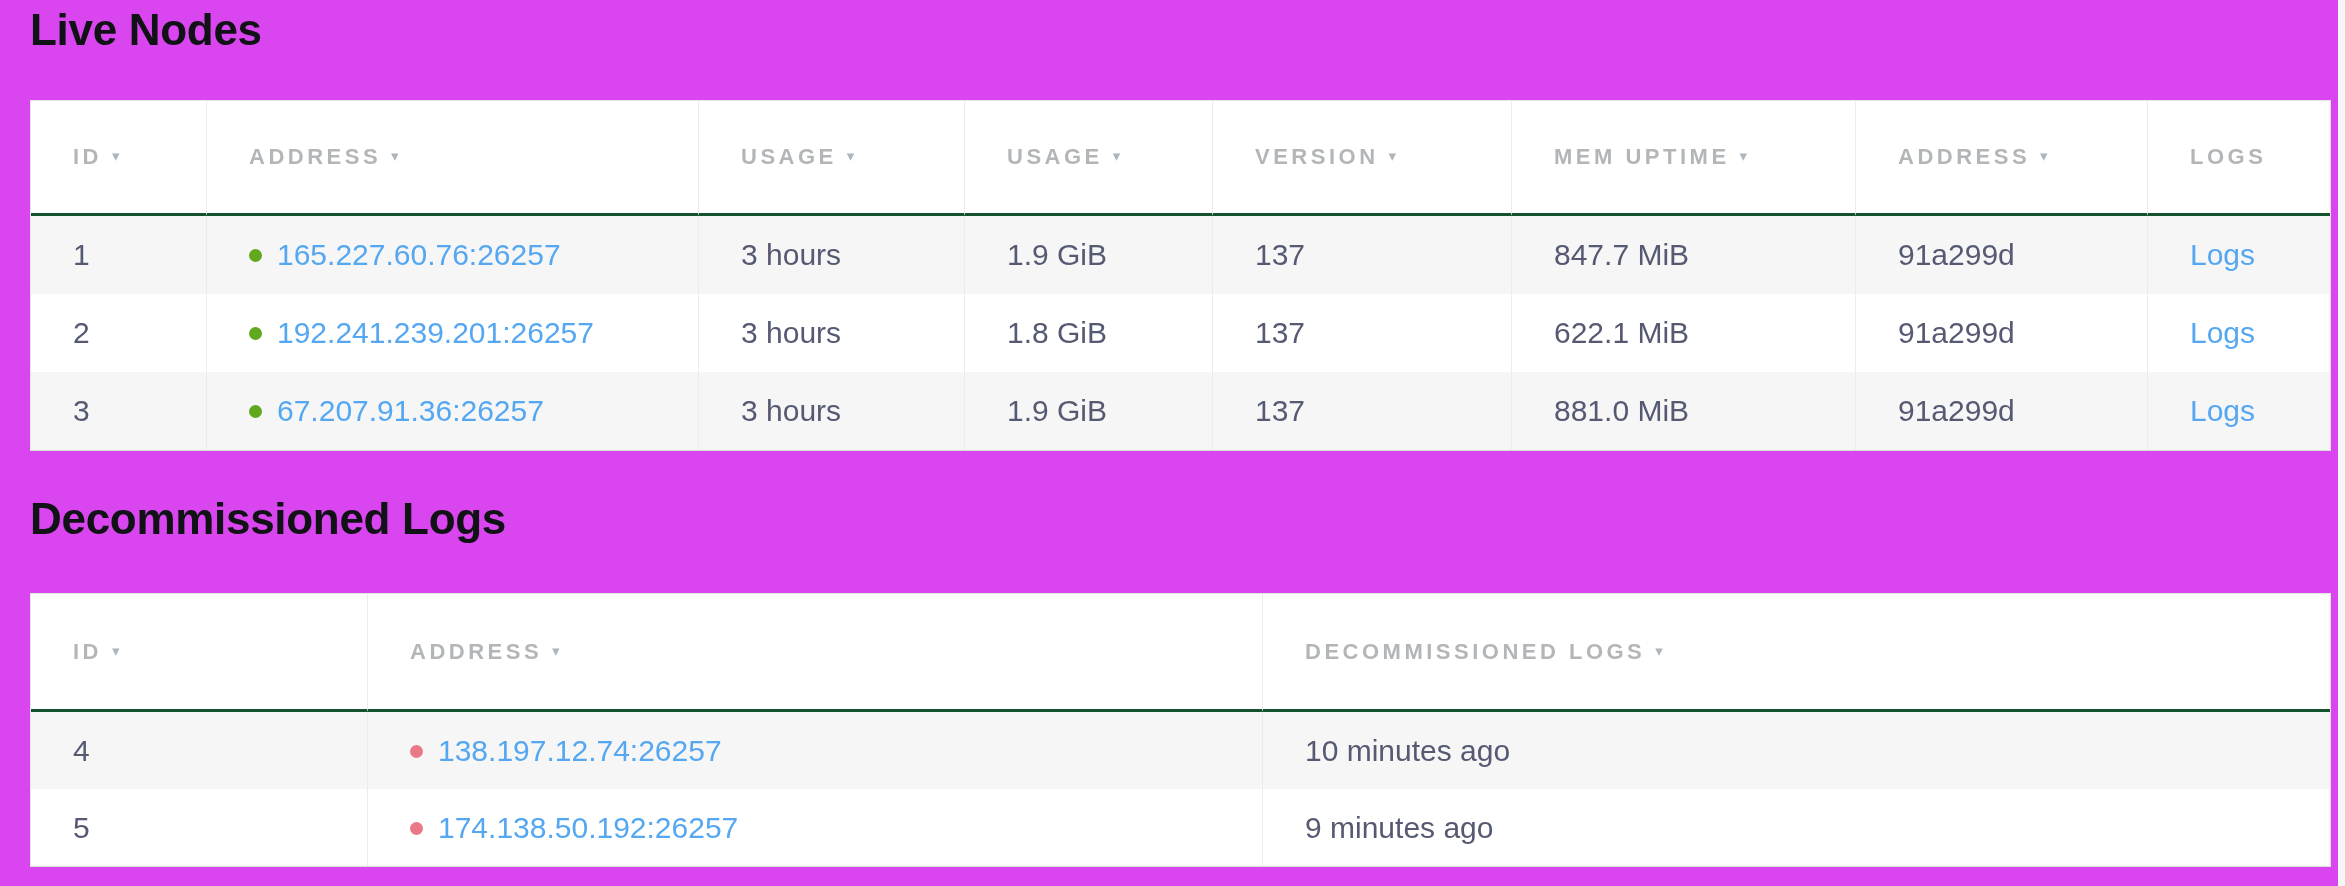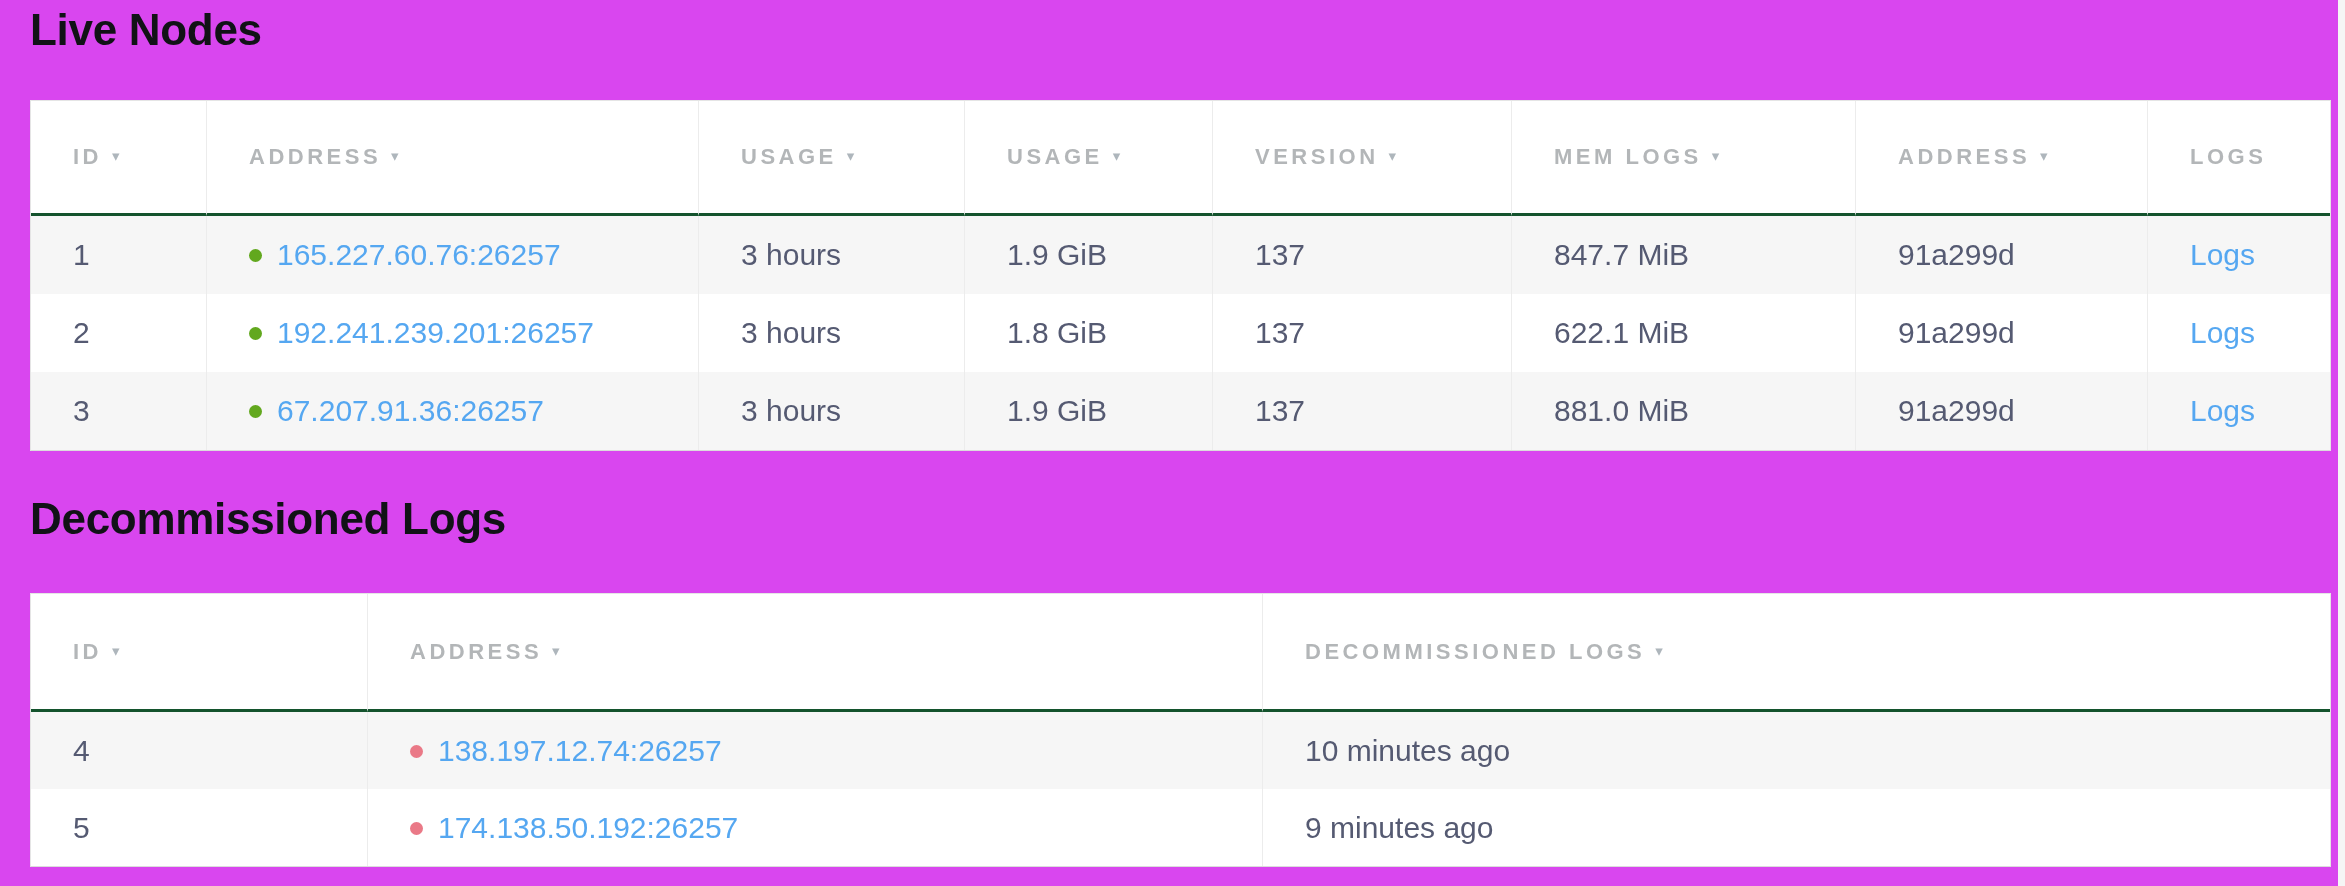--- a/index.html
+++ b/index.html
@@ -89,21 +89,21 @@
         <col style="width:292px">
         <col style="width:183px">
     </colgroup>
     <thead>
       <tr data-interactable="false">
         <th data-interactable="true"><span data-interactable="false">ID</span><span class="sort-arrow" data-interactable="false">▾</span></th>
         <th data-interactable="true"><span data-interactable="false">ADDRESS</span><span class="sort-arrow" data-interactable="false">▾</span></th>
         <th data-interactable="true"><span data-interactable="false">USAGE</span><span class="sort-arrow" data-interactable="false">▾</span></th>
         <th data-interactable="true"><span data-interactable="false">USAGE</span><span class="sort-arrow" data-interactable="false">▾</span></th>
         <th data-interactable="true"><span data-interactable="false">VERSION</span><span class="sort-arrow" data-interactable="false">▾</span></th>
-        <th data-interactable="true"><span data-interactable="false">MEM LOGS</span><span class="sort-arrow" data-interactable="false">▾</span></th>
+        <th data-interactable="true"><span data-interactable="false">MEM UPTIME</span><span class="sort-arrow" data-interactable="false">▾</span></th>
         <th data-interactable="true"><span data-interactable="false">ADDRESS</span><span class="sort-arrow" data-interactable="false">▾</span></th>
         <th data-interactable="false"><span data-interactable="false">LOGS</span></th>
       </tr>
     </thead>
     <tbody>
       <tr data-interactable="false">
         <td data-interactable="false">1</td>
         <td><span class="status-dot live" data-interactable="false"></span><a class="node-link" data-interactable="true">165.227.60.76:26257</a></td>
         <td data-interactable="false">3 hours</td>
         <td data-interactable="false">1.9 GiB</td>

